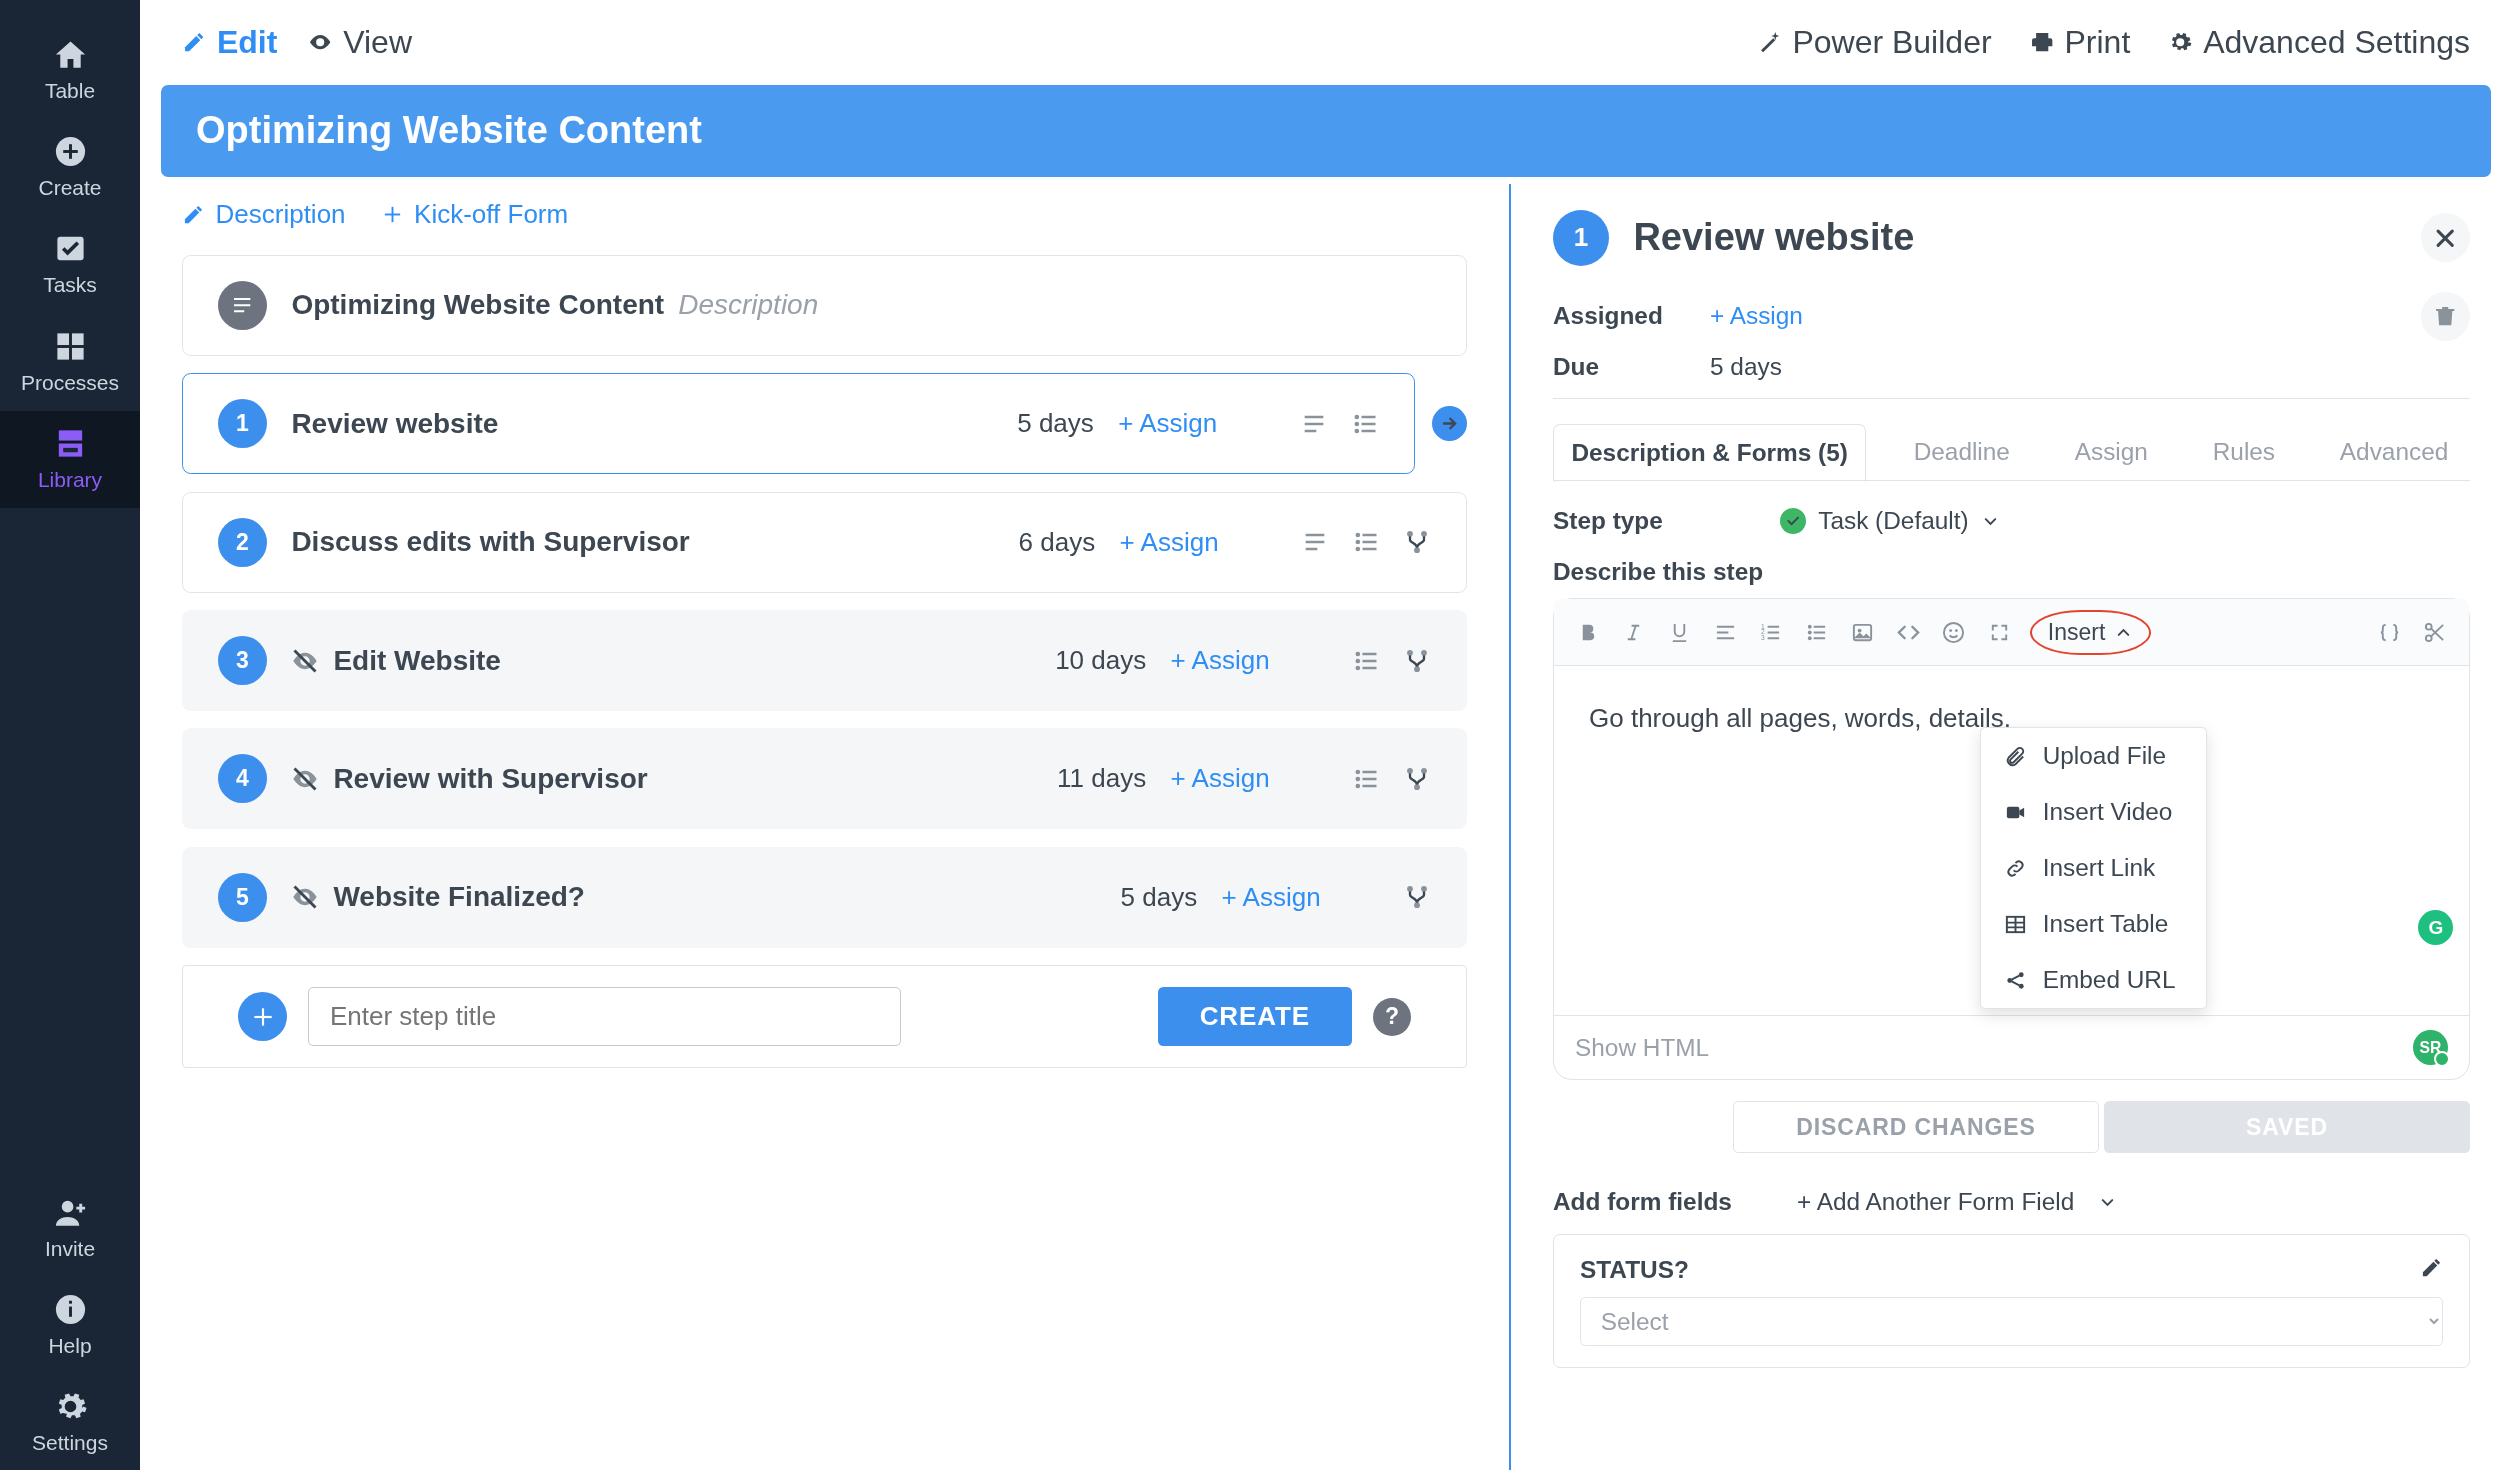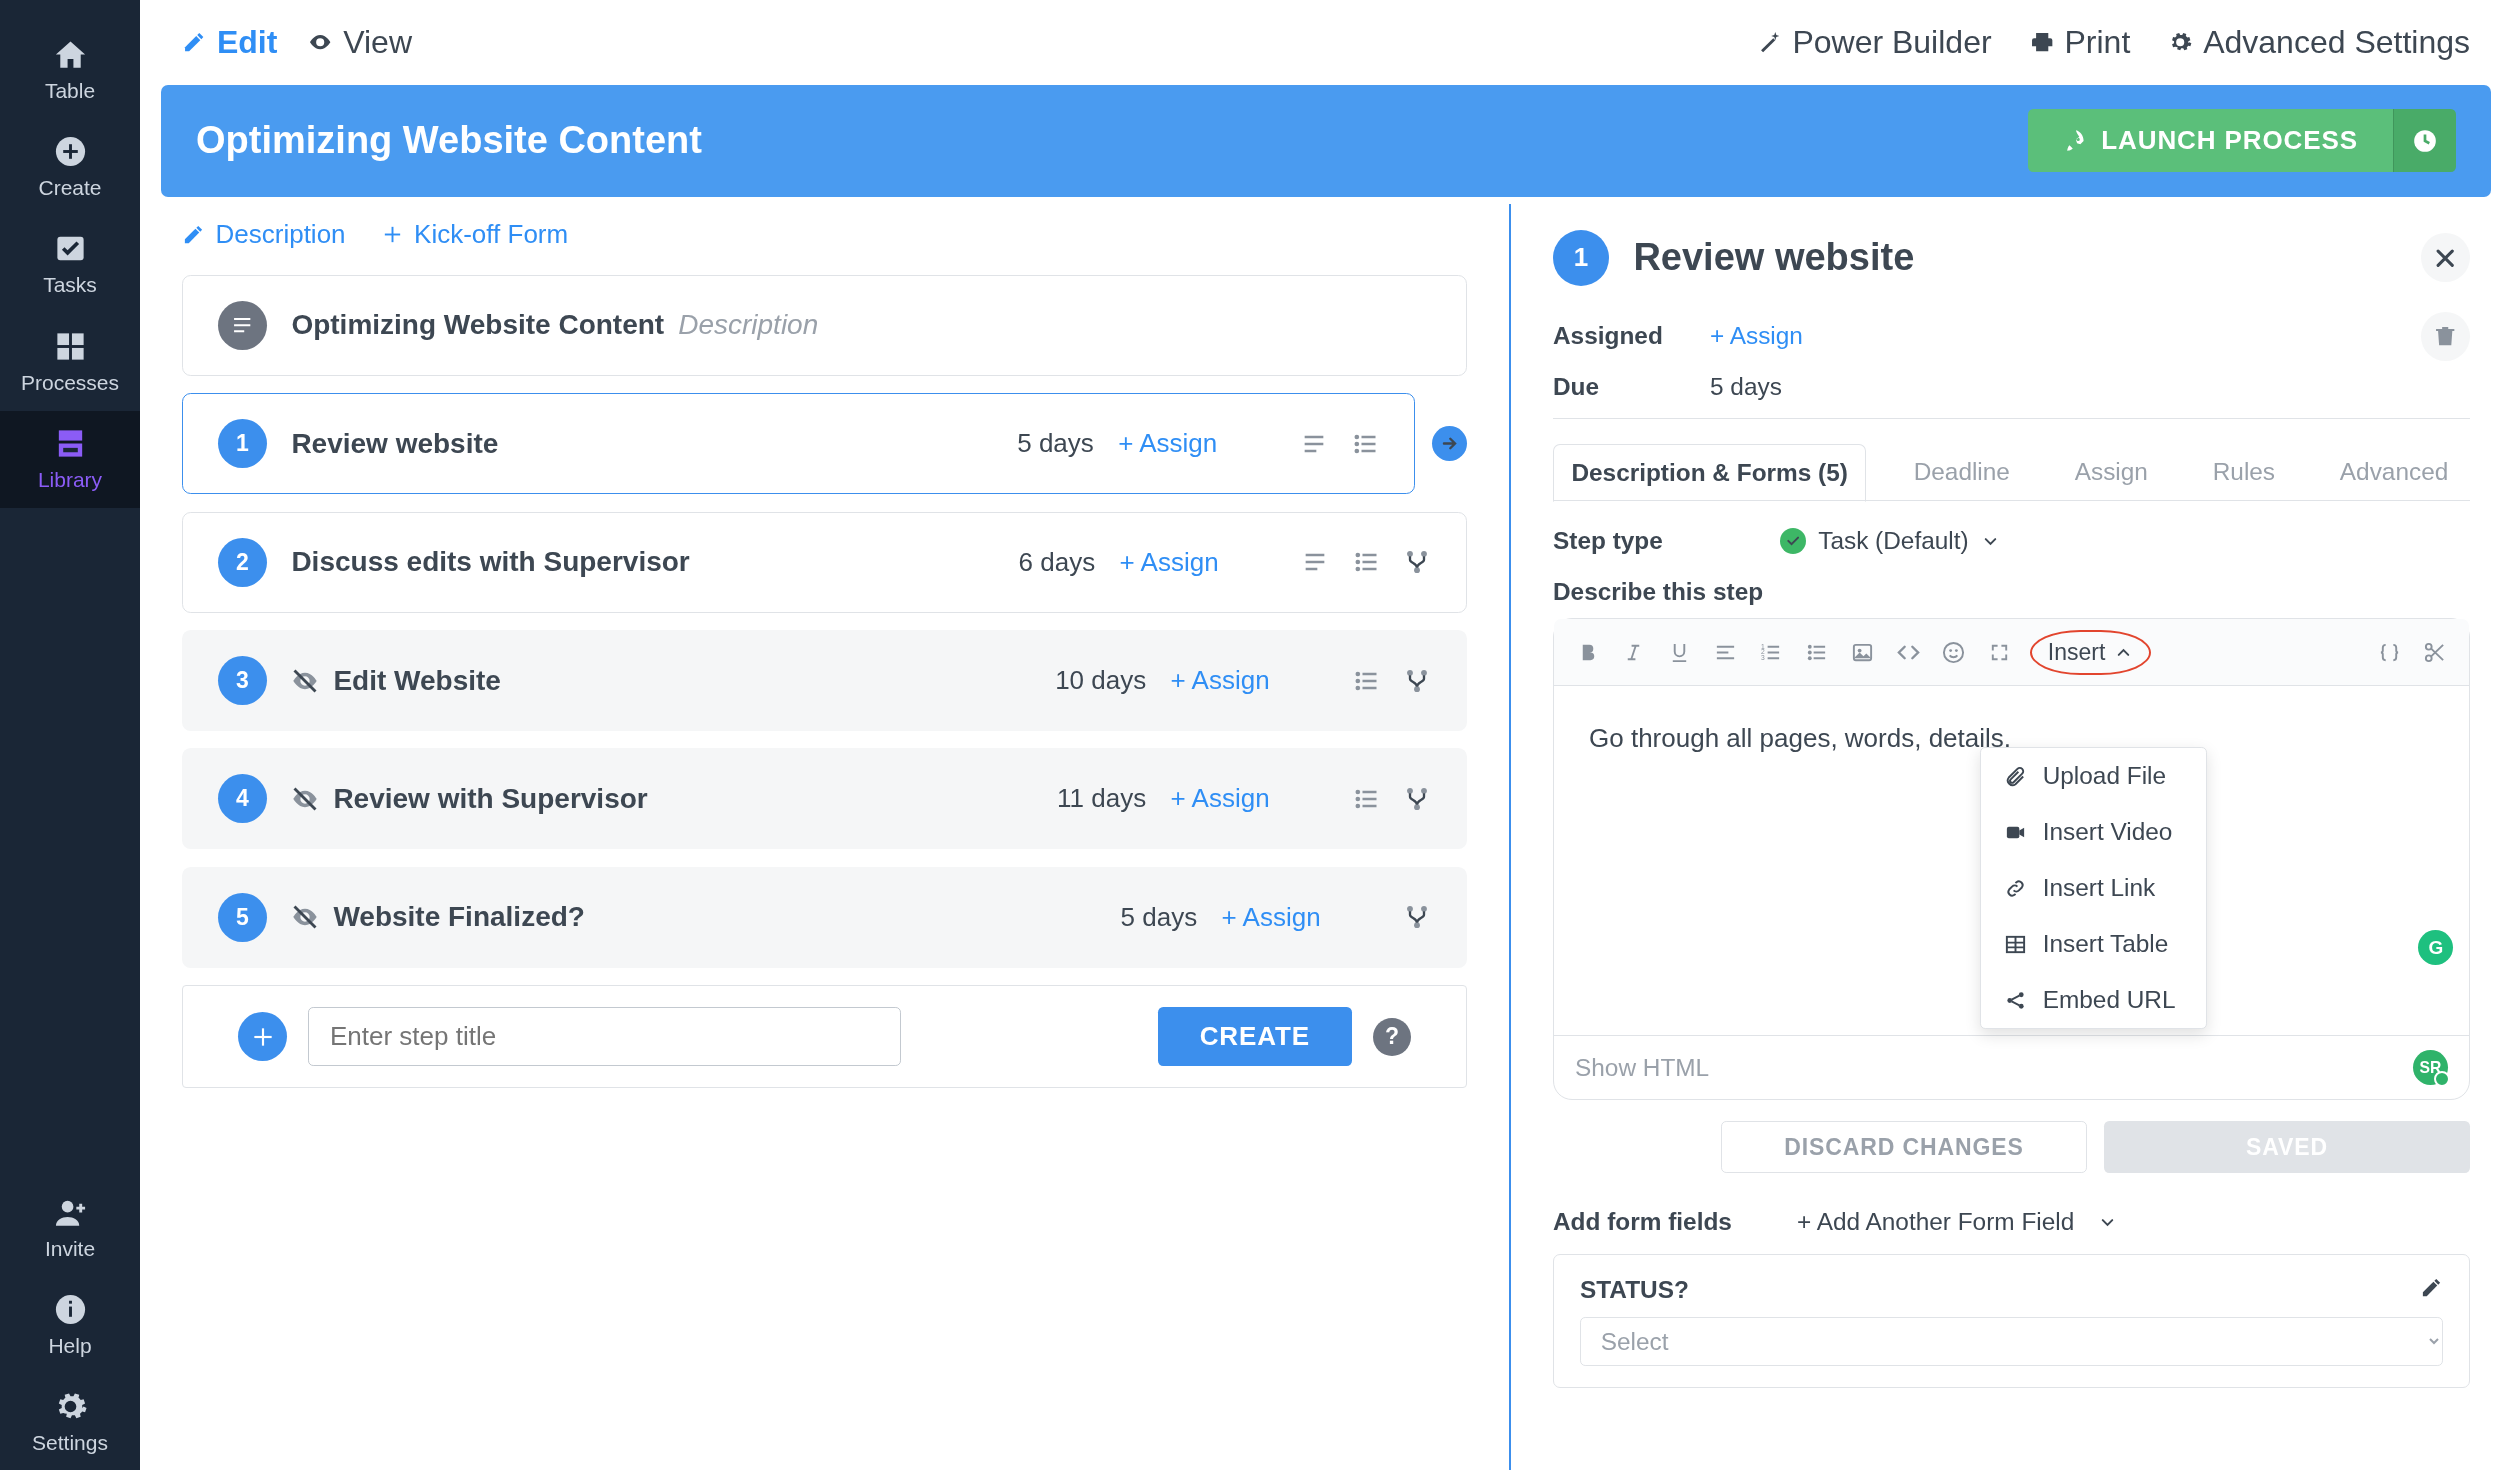--- a/index.html
+++ b/index.html
@@ -119,21 +119,21 @@
   .editor-toolbar .tbtn svg{width:23px;height:23px;fill:currentColor;}
   .editor-toolbar .insert-btn{margin-left:3.5px;padding:7px 15.7px;display:flex;align-items:center;gap:8.7px;cursor:pointer;font-size:23px;border:2.6px solid #e2452e;border-radius:50%/60%;}
   .editor-toolbar .spacer{flex:1;}
   .editor-body{min-height:349px;padding:37px 35px;font-size:26px;position:relative;}
   .editor-footer{border-top:1.7px solid var(--grey-2);padding:14px 21px;display:flex;align-items:center;color:var(--muted);font-size:24.4px;}
 
   .insert-menu{position:absolute;top:61px;left:426px;background:#fff;border:1.7px solid var(--grey-2);border-radius:5.2px;box-shadow:0 5.2px 15.7px rgba(0,0,0,0.12);min-width:227px;z-index:10;}
   .insert-menu .item{padding:14px 23px;display:flex;align-items:center;gap:15.7px;cursor:pointer;font-size:24.4px;}
   .insert-menu .item svg{width:23px;height:23px;fill:var(--text);}
 
-  .editor-buttons{display:flex;gap:17px;margin-top:21px;justify-content:flex-end;}
+  .editor-buttons{display:flex;gap:5px;margin-top:21px;justify-content:flex-end;}
   .btn-secondary{flex:0 0 366px;height:52px;border:1.7px solid var(--grey-2);background:#fff;border-radius:5.2px;color:var(--muted);font-weight:700;letter-spacing:0.9px;font-size:23px;cursor:pointer;}
   .btn-saved{flex:0 0 366px;height:52px;border:none;background:var(--grey-2);border-radius:5.2px;color:#fff;font-weight:700;letter-spacing:0.9px;font-size:23px;cursor:default;}
 
   .ff-row{display:flex;align-items:center;margin:35px 0 17.4px 0;}
   .ff-row .label{width:244px;font-weight:600;}
   .ff-row .add-ff{color:var(--text);display:flex;align-items:center;gap:8.7px;cursor:pointer;font-size:24.4px;}
   .ff-card{border:1.7px solid var(--grey-2);border-radius:7px;padding:21px 26px;}
   .ff-card .ff-top{display:flex;align-items:center;margin-bottom:12.2px;}
   .ff-card .ff-top .name{font-weight:600;}
   .ff-card .ff-top .edit{margin-left:auto;cursor:pointer;}
@@ -400,33 +400,20 @@
             <svg viewBox="0 0 28 28" width="24.4" height="24.4">
               <use href="#i-gear"></use>
             </svg>
             <span>Advanced Settings</span>
           </div>
       </div>
     </div>
 
     <div class="banner">
       <div class="banner-title">Optimizing Website Content</div>
-      <div class="banner-actions">
-        <button class="btn-launch">
-            <svg viewBox="0 0 30 30" width="26" height="26">
-              <use href="#i-rocket"></use>
-            </svg>
-            <span>LAUNCH PROCESS</span>
-          </button>
-        <div class="btn-launch-menu">
-            <svg viewBox="0 0 30 30" width="26" height="26">
-              <use href="#i-clock"></use>
-            </svg>
-          </div>
-      </div>
     </div>
 
     <div class="content-split">
 
       <div class="builder">
         <div class="builder-tabs">
           <a>
               <svg viewBox="0 0 26 26" width="23" height="23">
                 <use href="#i-pencil"></use>
               </svg>

